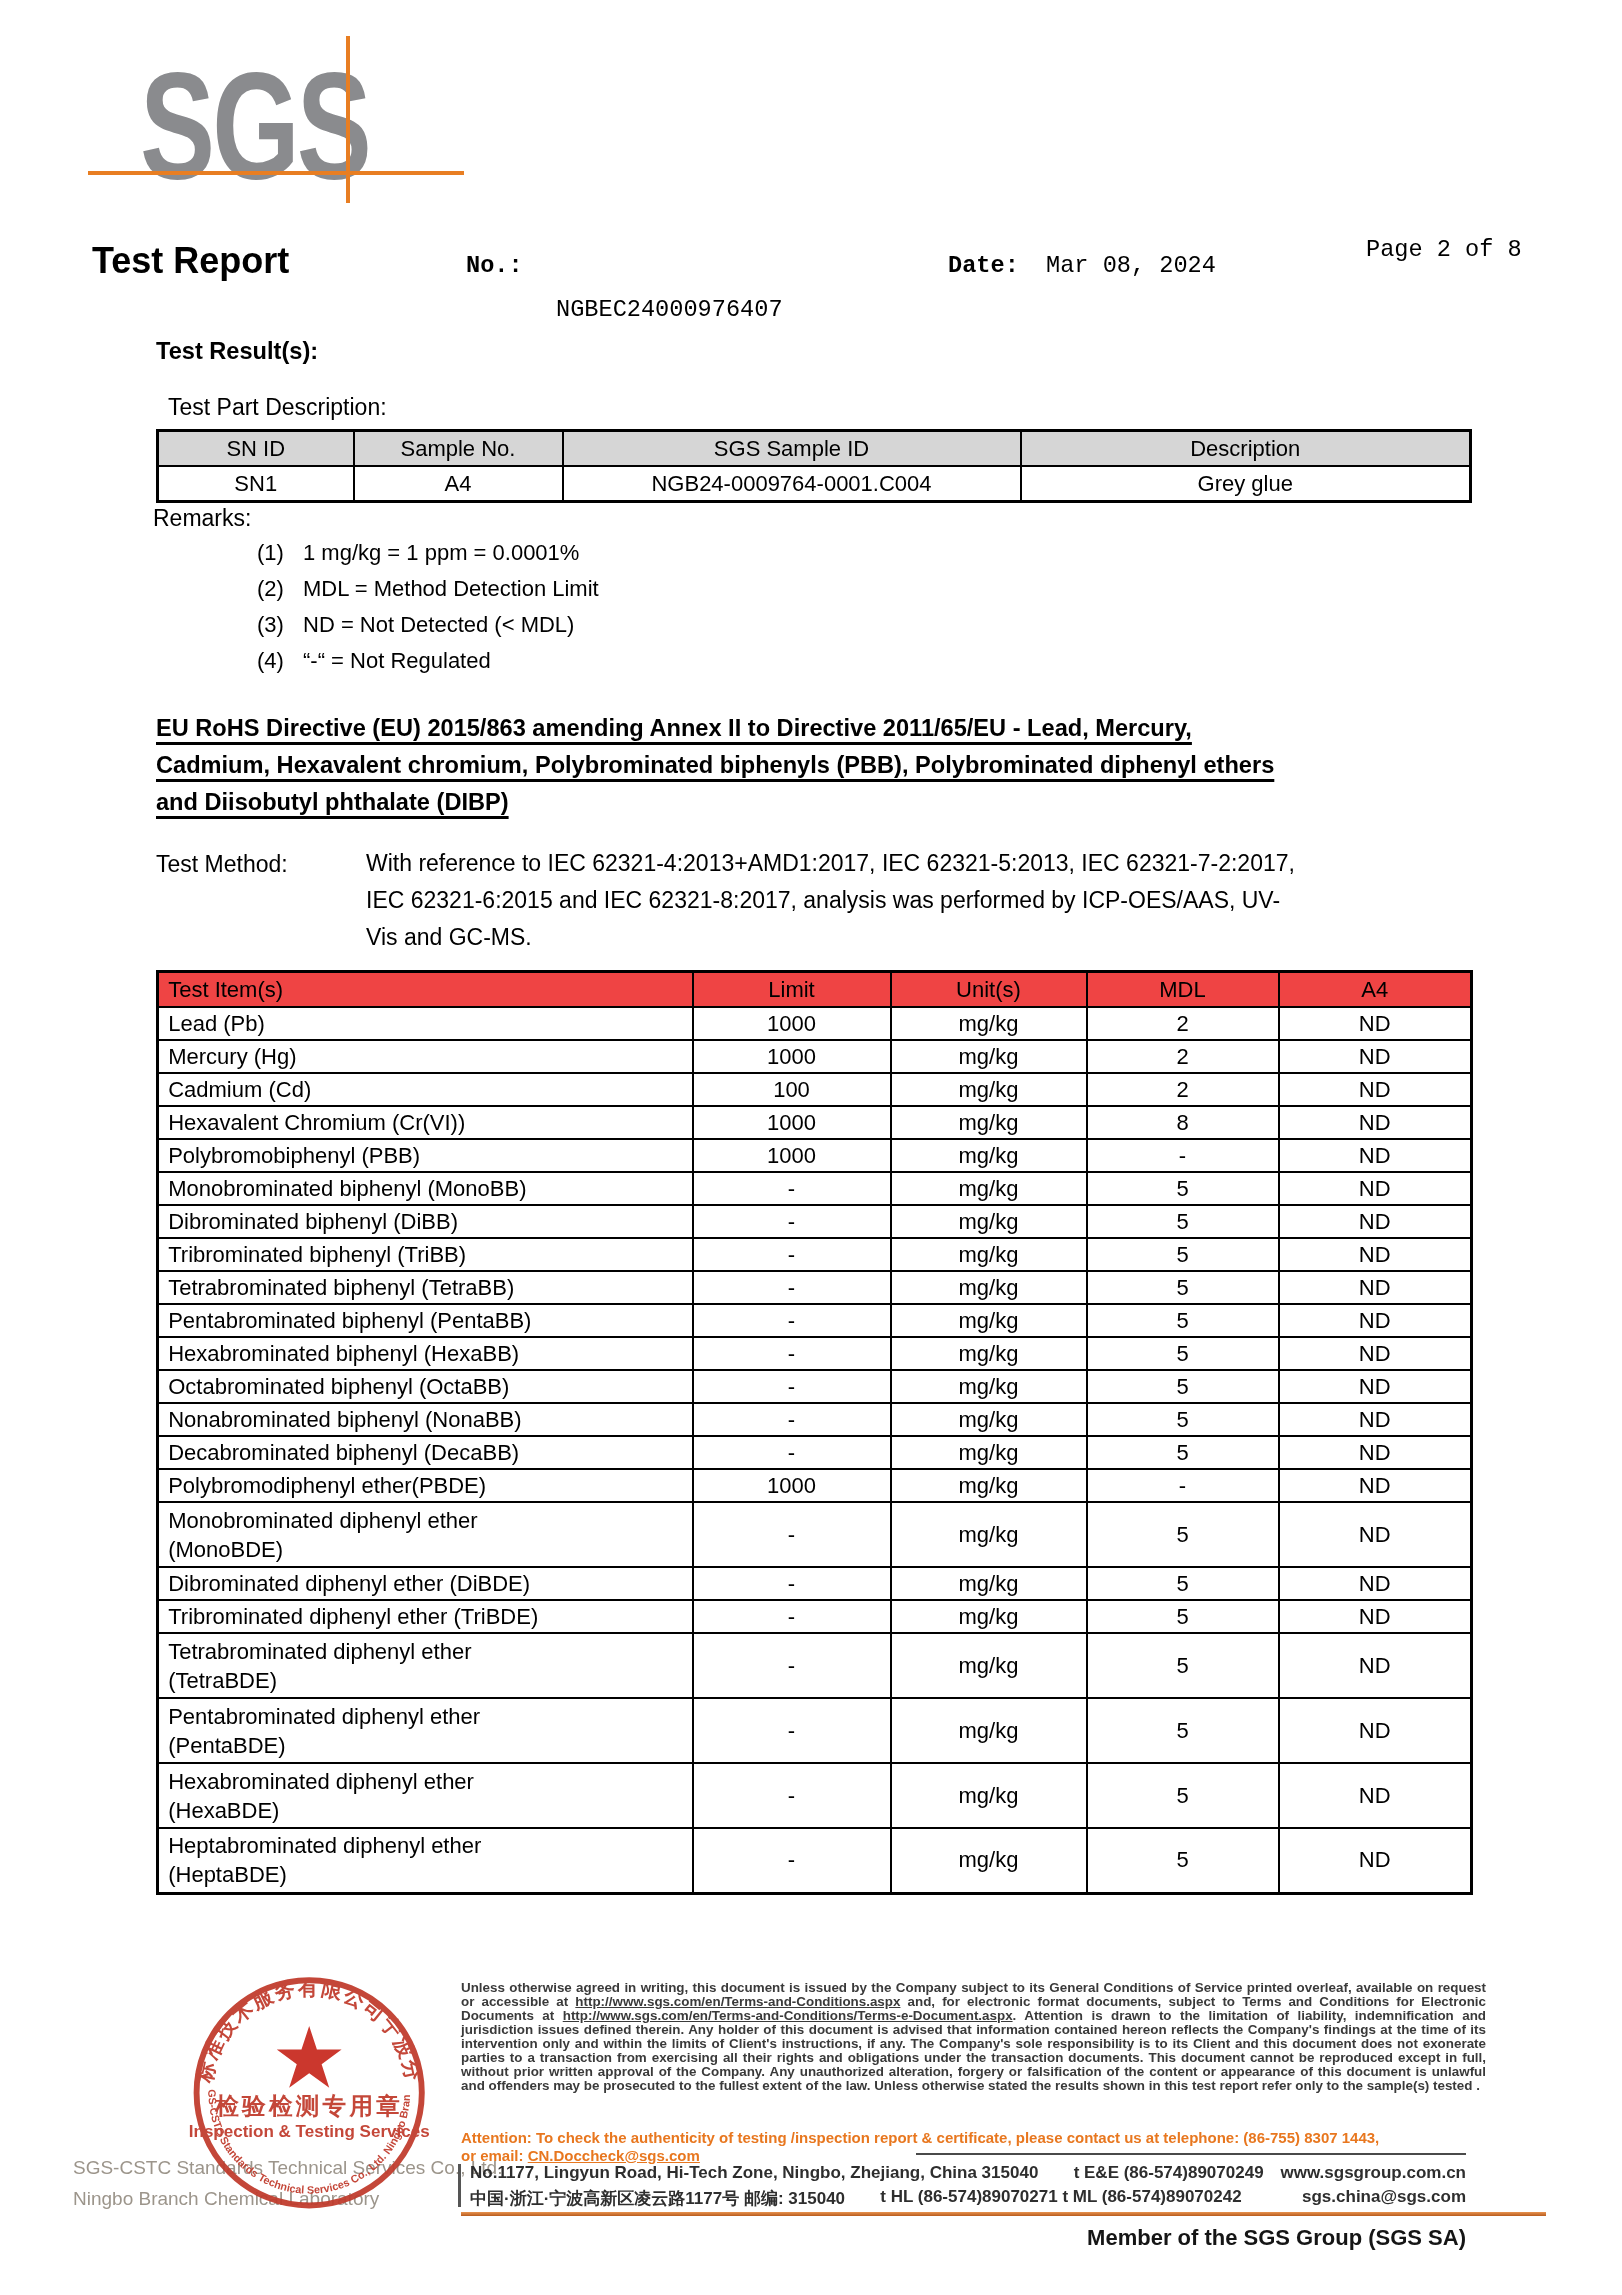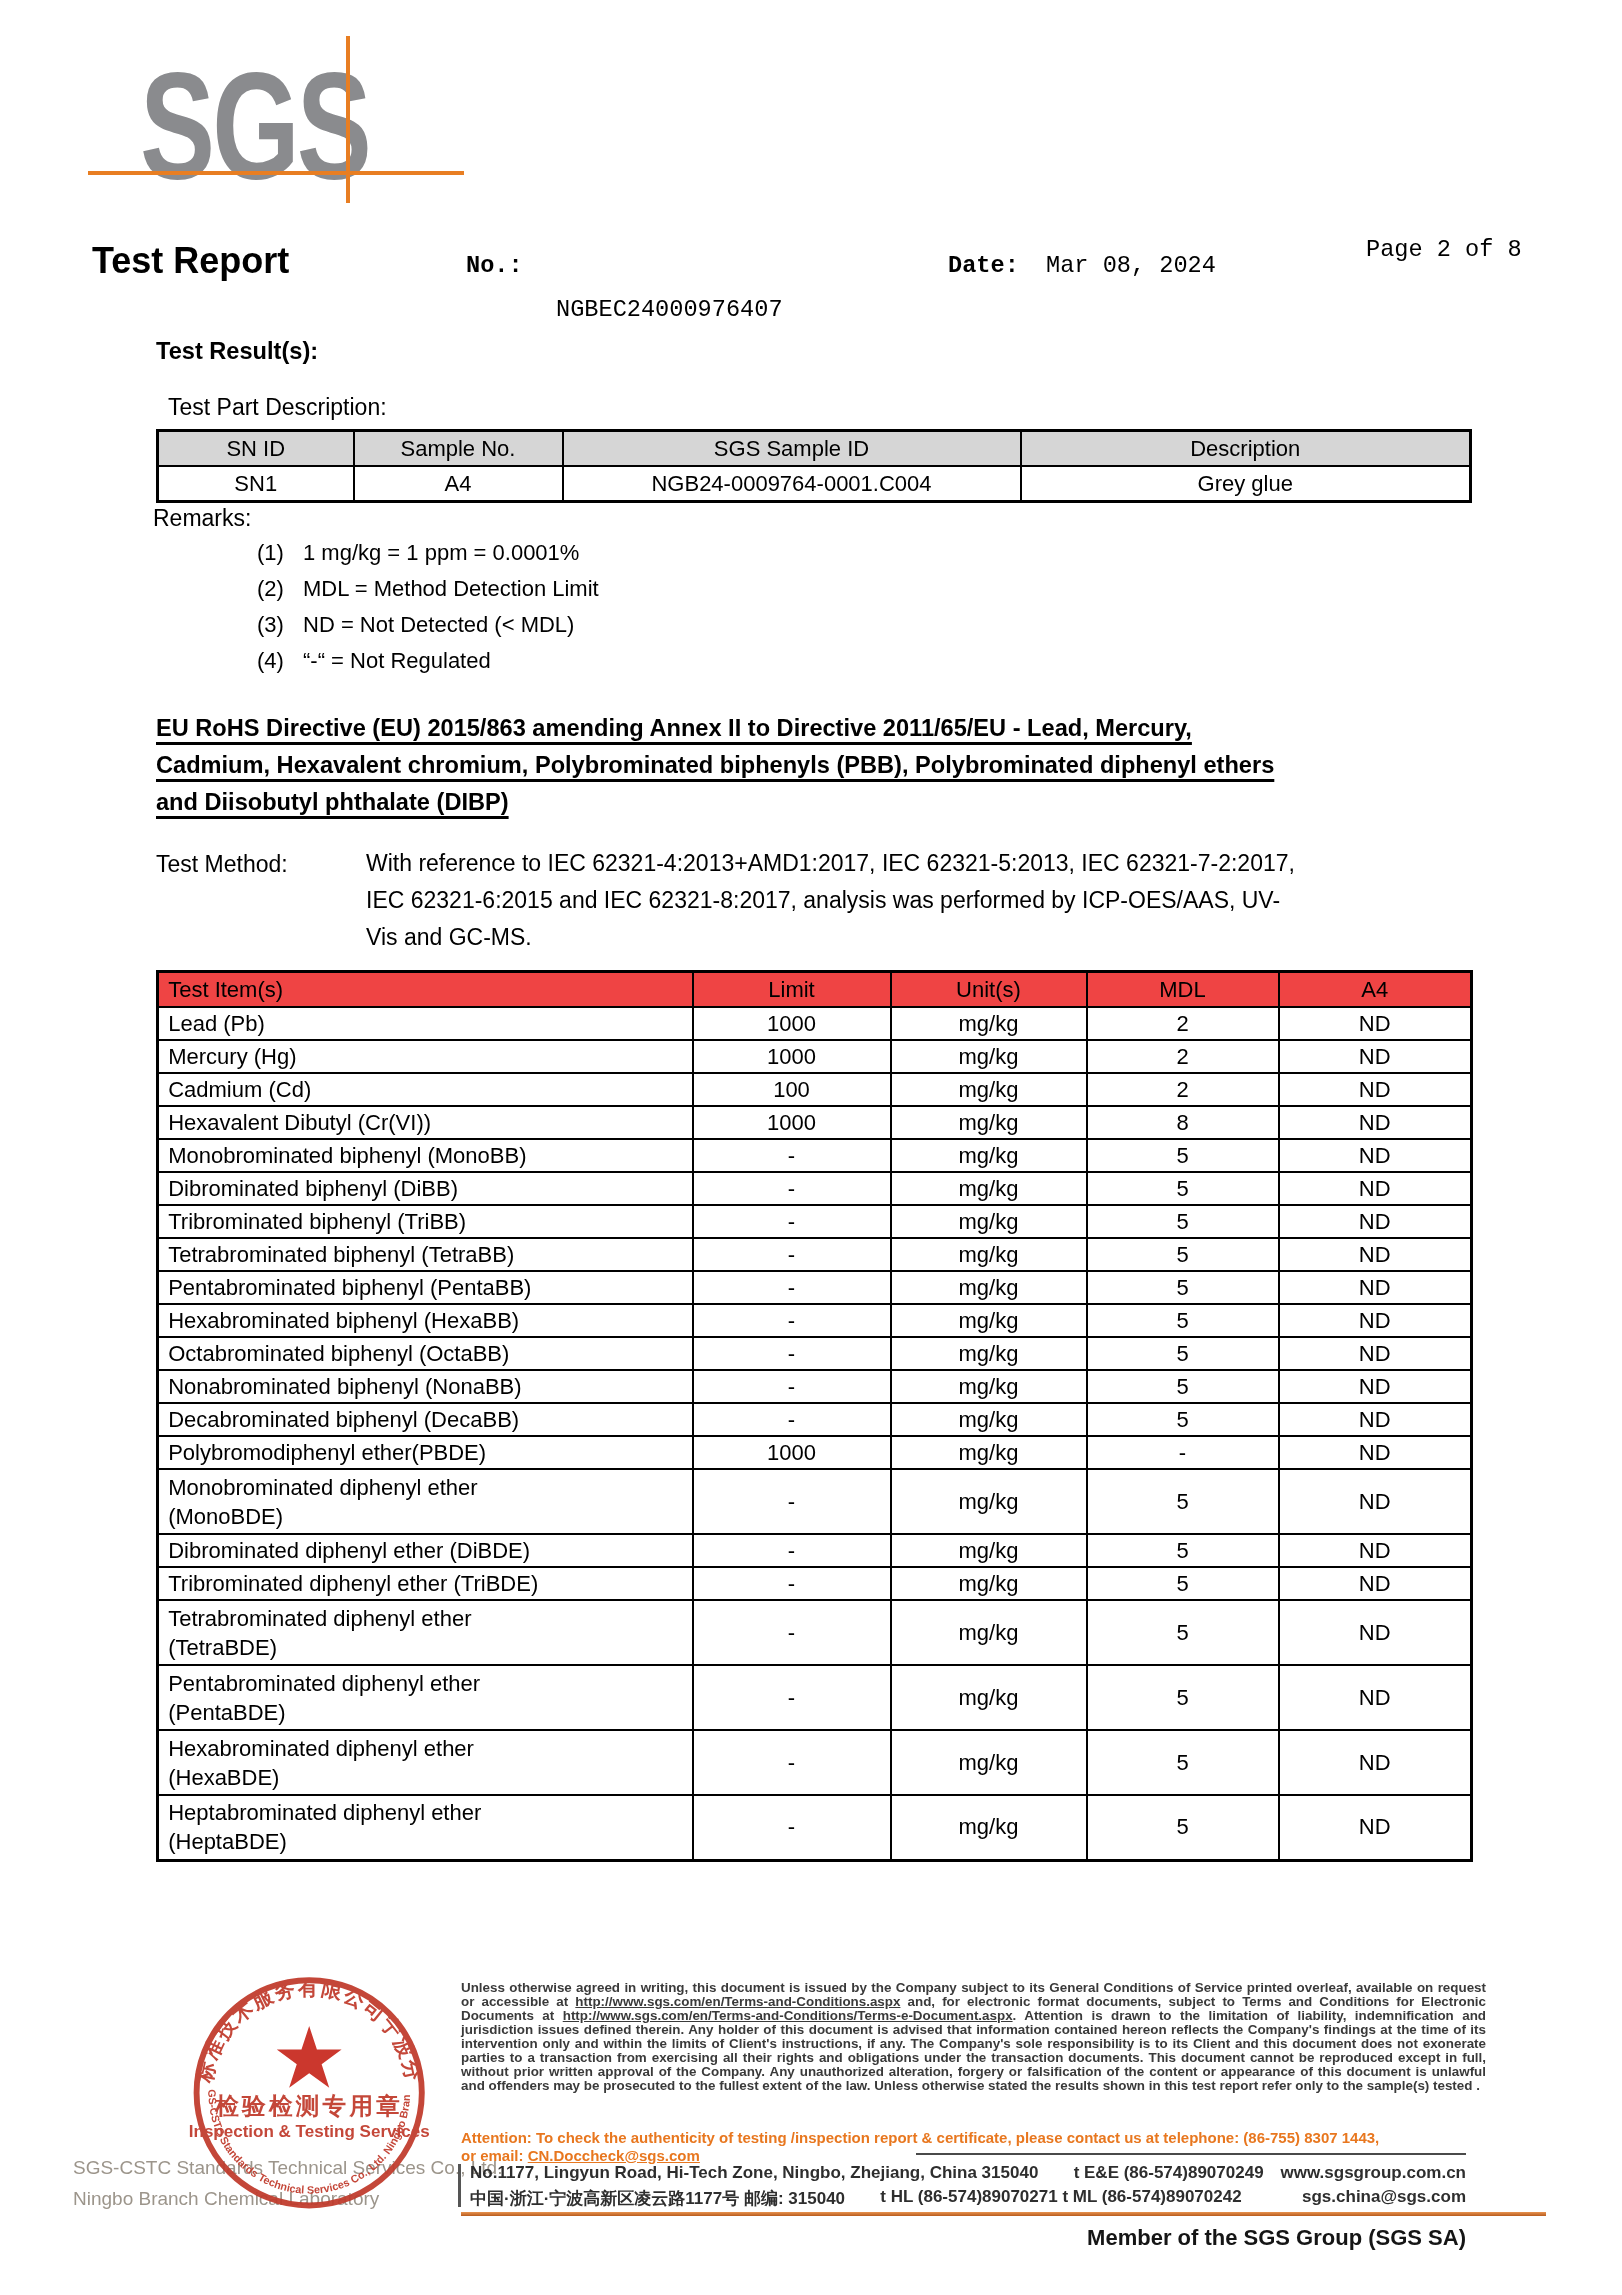--- a/index.html
+++ b/index.html
@@ -211,27 +211,34 @@
 
       <tr class="single">
         <td class="item">Cadmium (Cd)</td>
         <td>100</td>
         <td>mg/kg</td>
         <td>2</td>
         <td>ND</td>
       </tr>
 
       <tr class="single">
-        <td class="item">Hexavalent Dibutyl (Cr(VI))</td>
+        <td class="item">Hexavalent Chromium (Cr(VI))</td>
         <td>1000</td>
         <td>mg/kg</td>
         <td>8</td>
         <td>ND</td>
       </tr>
 
+      <tr class="single">
+        <td class="item">Polybromobiphenyl (PBB)</td>
+        <td>1000</td>
+        <td>mg/kg</td>
+        <td>-</td>
+        <td>ND</td>
+      </tr>
 
       <tr class="single">
         <td class="item">Monobrominated biphenyl (MonoBB)</td>
         <td>-</td>
         <td>mg/kg</td>
         <td>5</td>
         <td>ND</td>
       </tr>
 
       <tr class="single">

